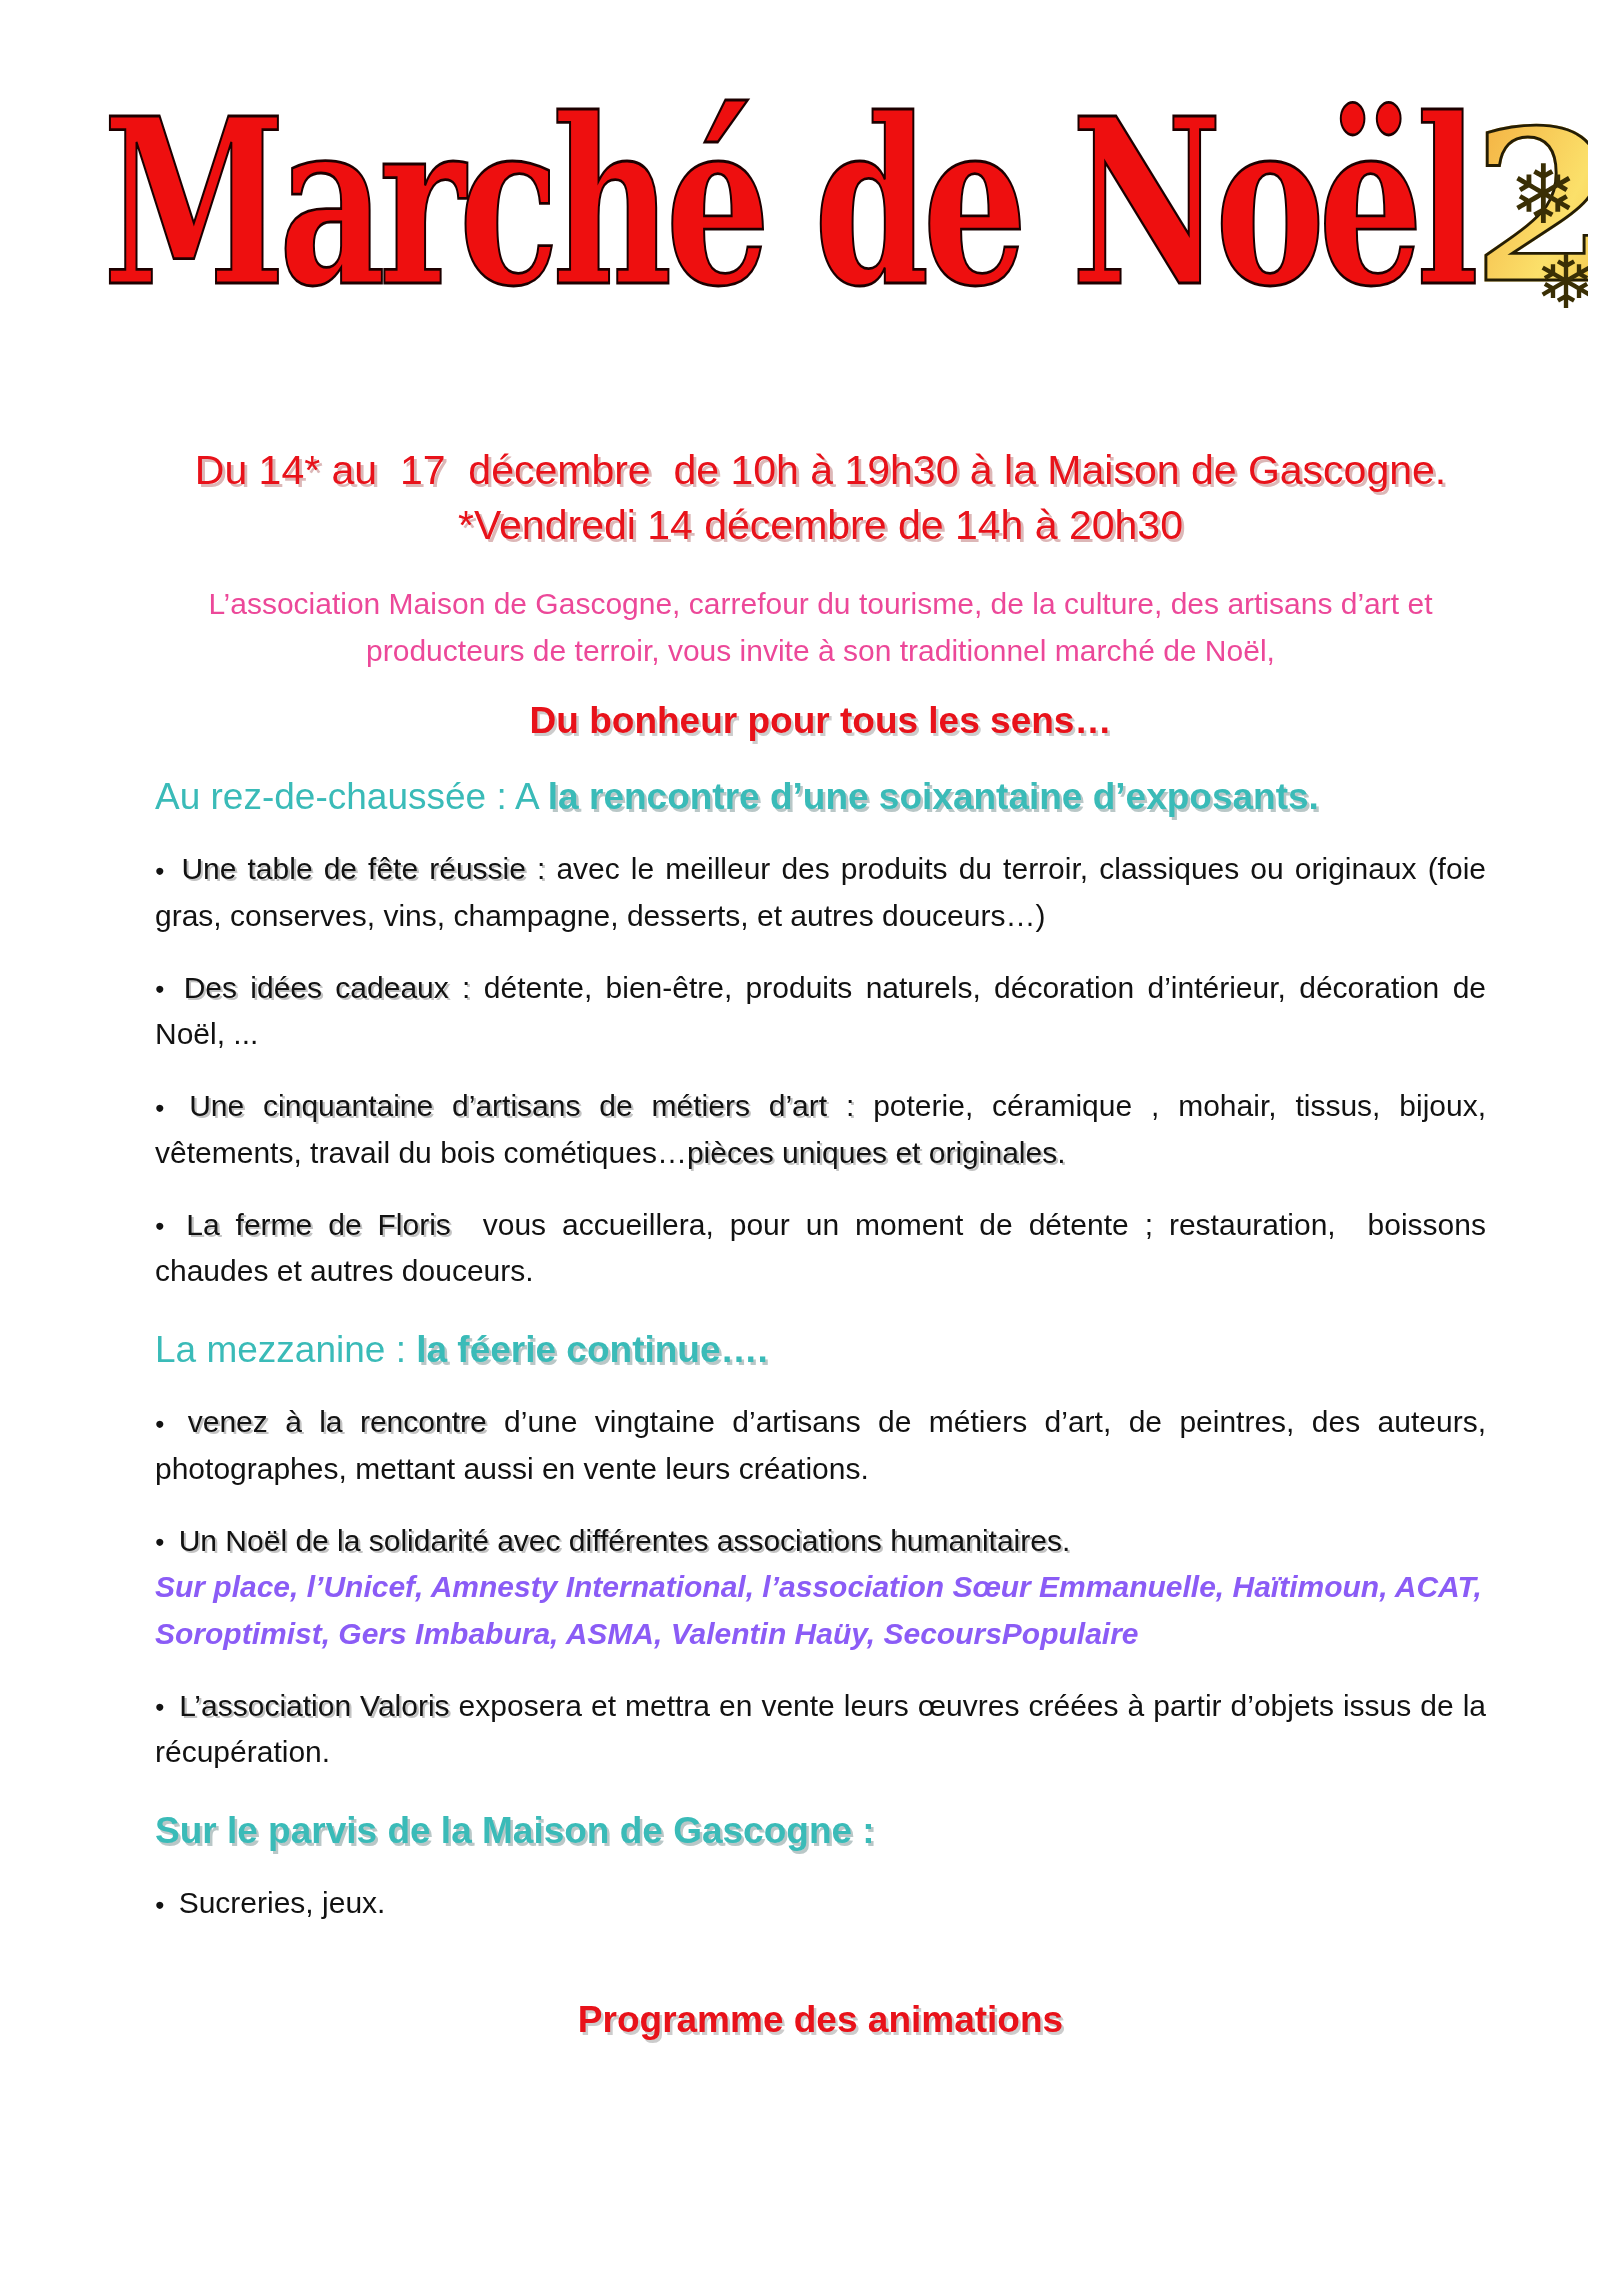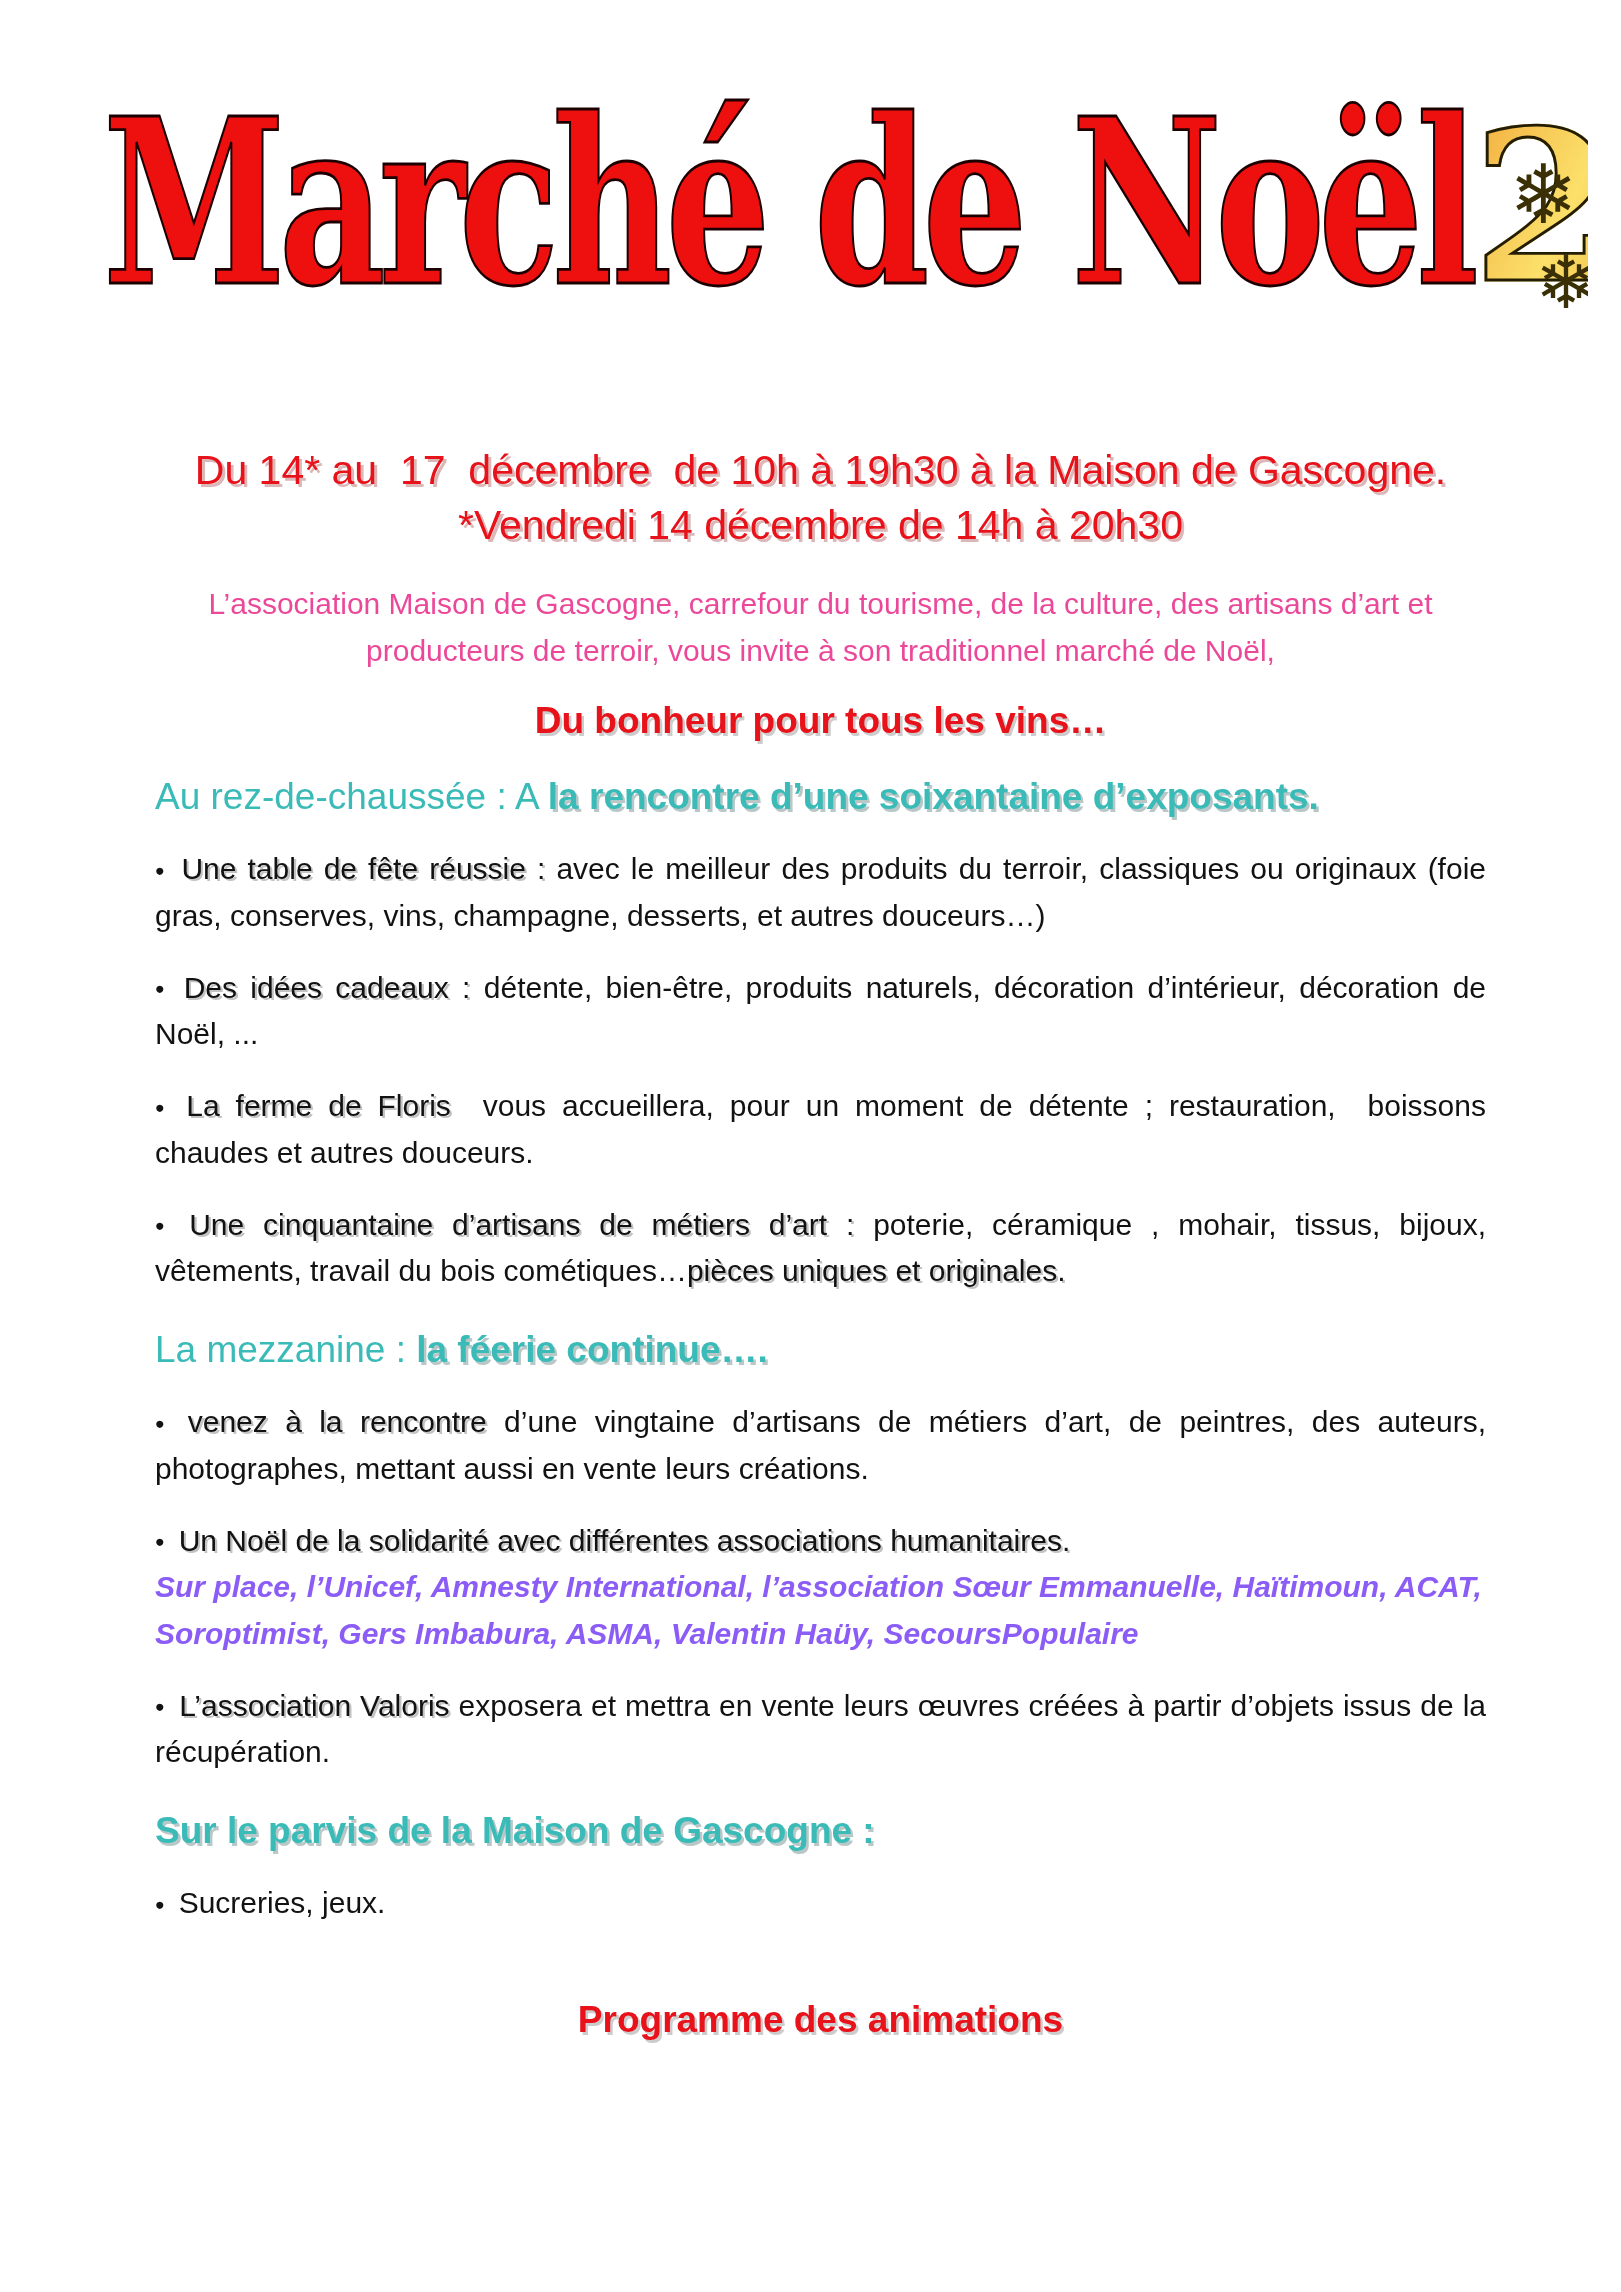--- a/index.html
+++ b/index.html
@@ -157,31 +157,31 @@
 
   <main class="content">
 
     <div class="dates">
       <div class="pre">Du 14* au  17  décembre  de 10h à 19h30 à la Maison de Gascogne.</div>
       <div class="pre">*Vendredi 14 décembre de 14h à 20h30</div>
     </div>
 
     <p class="intro">L’association Maison de Gascogne, carrefour du tourisme, de la culture, des artisans d’art et producteurs de terroir, vous invite à son traditionnel marché de Noël,</p>
 
-    <p class="tagline">Du bonheur pour tous les vins…</p>
+    <p class="tagline">Du bonheur pour tous les sens…</p>
 
     <h2 class="teal-heading"><span class="t-normal">Au rez-de-chaussée : A </span><span class="t-bold">la rencontre d’une soixantaine d’exposants.</span></h2>
 
     <p class="bullet pre"><span class="dot">●</span><span class="lead">Une table de fête réussie :</span><span> avec le meilleur des produits du terroir, classiques ou originaux (foie gras, conserves, vins, champagne, desserts, et autres douceurs…)</span></p>
 
     <p class="bullet pre"><span class="dot">●</span><span class="lead">Des idées cadeaux :</span><span> détente, bien-être, produits naturels, décoration d’intérieur, décoration de Noël, ...</span></p>
 
+    <p class="bullet pre"><span class="dot">●</span><span class="lead">Une cinquantaine d’artisans de métiers d’art :</span><span> poterie, céramique , mohair, tissus, bijoux, vêtements, travail du bois cométiques…</span><span class="lead">pièces uniques et originales.</span></p>
+
     <p class="bullet pre"><span class="dot">●</span><span class="lead">La ferme de Floris</span><span>  vous accueillera, pour un moment de détente ; restauration,  boissons chaudes et autres douceurs.</span></p>
-
-    <p class="bullet pre"><span class="dot">●</span><span class="lead">Une cinquantaine d’artisans de métiers d’art :</span><span> poterie, céramique , mohair, tissus, bijoux, vêtements, travail du bois cométiques…</span><span class="lead">pièces uniques et originales.</span></p>
 
     <h2 class="teal-heading"><span class="t-normal">La mezzanine : </span><span class="t-bold">la féerie continue….</span></h2>
 
     <p class="bullet pre"><span class="dot">●</span><span class="lead">venez à la rencontre</span><span> d’une vingtaine d’artisans de métiers d’art, de peintres, des auteurs, photographes, mettant aussi en vente leurs créations.</span></p>
 
     <p class="bullet pre"><span class="dot">●</span><span class="lead">Un Noël de la solidarité avec différentes associations humanitaires.</span><span></span></p>
     <p class="assoc-note">Sur place, l’Unicef, Amnesty International, l’association Sœur Emmanuelle, Haïtimoun, ACAT, Soroptimist, Gers Imbabura, ASMA, Valentin Haüy, SecoursPopulaire</p>
 
     <p class="bullet pre"><span class="dot">●</span><span class="lead">L’association Valoris</span><span> exposera et mettra en vente leurs œuvres créées à partir d’objets issus de la récupération.</span></p>
 

